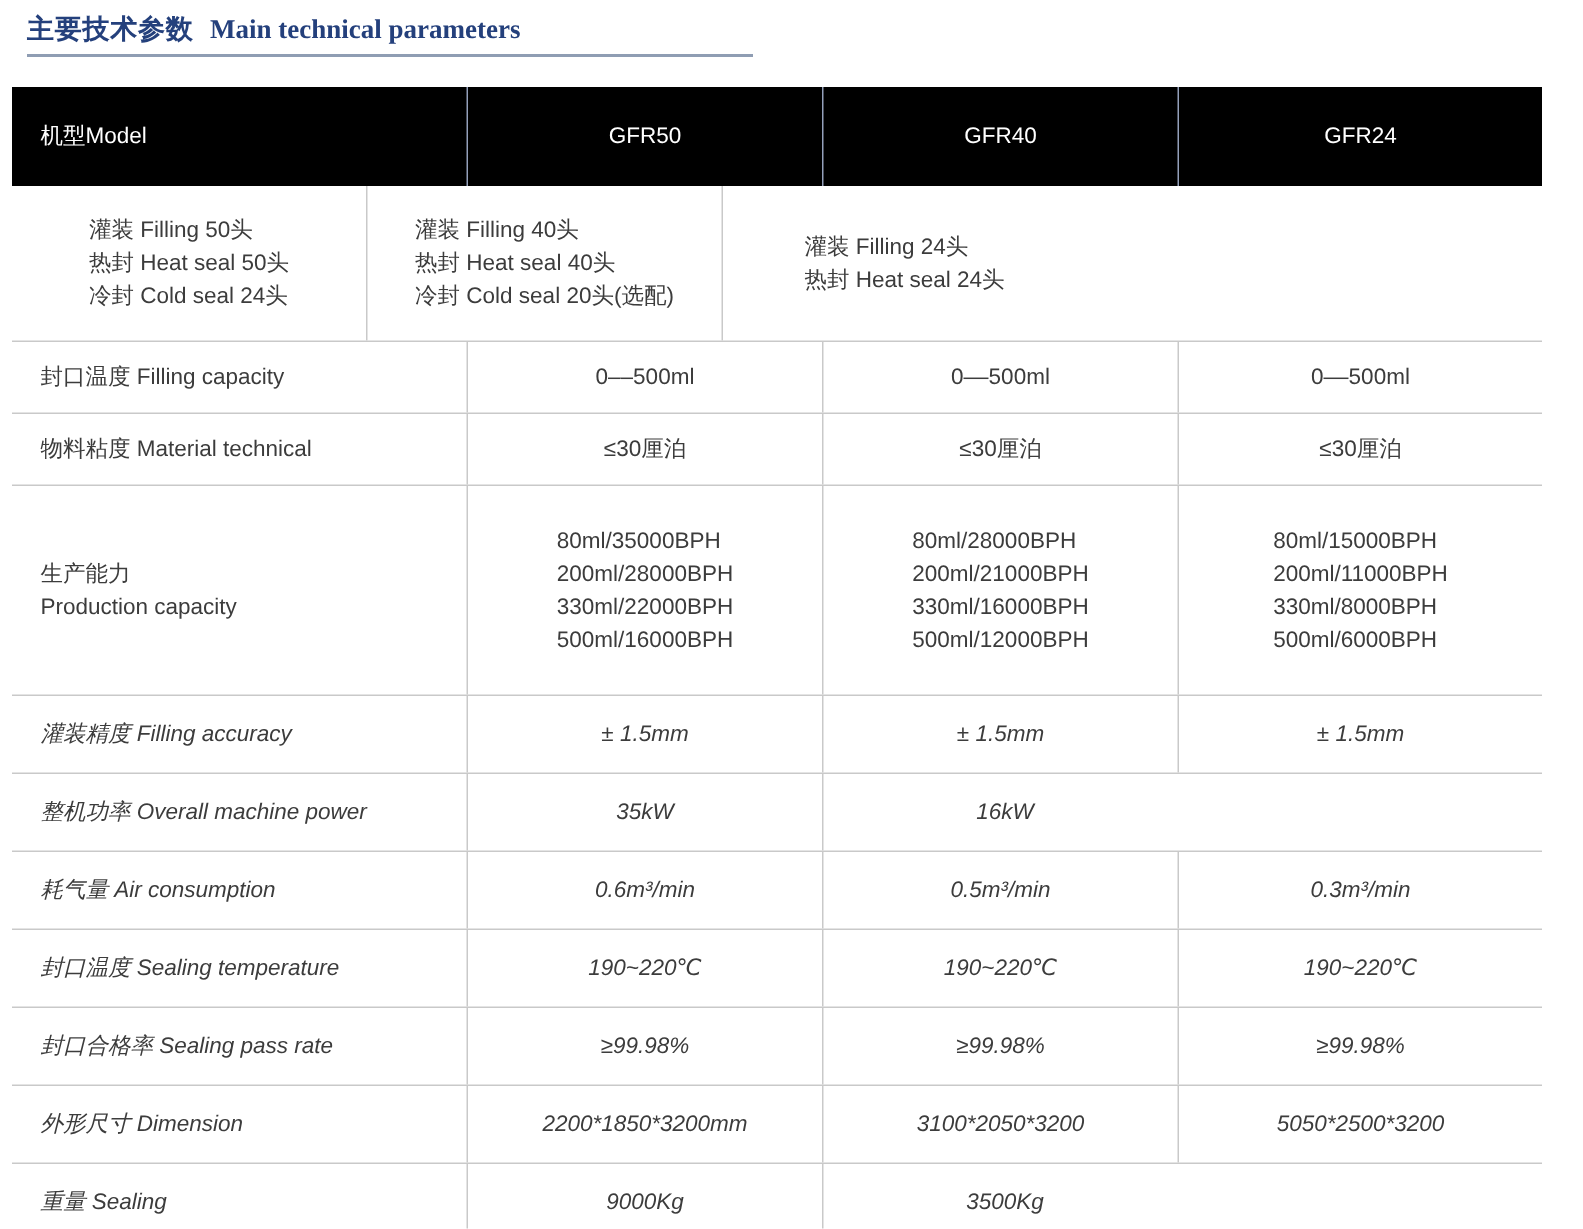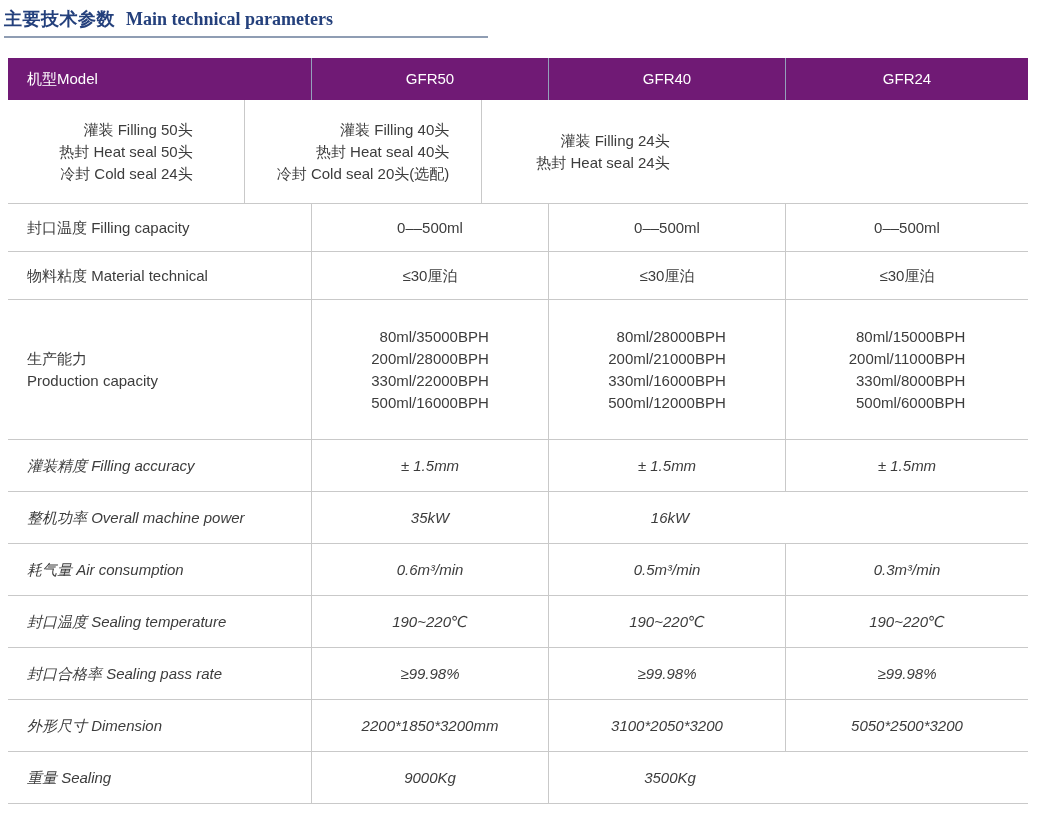--- a/index.html
+++ b/index.html
@@ -6,38 +6,38 @@
   html, body { background: #ffffff; }
   body {
     width: 1055px; height: 819px;
     font-family: "Liberation Sans", "DejaVu Sans", sans-serif;
     color: #3c3c3c;
     overflow: hidden;
   }
   .page { width: 1055px; height: 819px; position: relative; background:#fff; }
 
   
-  .title-block { padding: 7px 0 0 4px; }
+  .title-block { padding: 7px 0 0 18px; }
   .title-line { font-size: 18px; font-weight: bold; color: #24407c; white-space: nowrap; }
   .title-cn { font-family: "Liberation Sans", "DejaVu Sans", sans-serif; letter-spacing: 0.5px; }
   .title-en { font-family: "Liberation Serif", "DejaVu Serif", serif; margin-left: 6px; }
   .title-underline { width: 484px; height: 2px; background: #8f9db3; margin-top: 5px; margin-left: 0; }
 
   
   .ptable { margin: 20px 0 0 8px; width: 1020px; }
   .trow { display: flex; width: 100%; border-bottom: 1px solid #c9c9c9; }
-  .trow.header { border-bottom: none; background: #701a75; height: 42px; }
+  .trow.header { border-bottom: none; background: #000000; height: 66px; }
   .cell {
     display: flex; align-items: center;
     font-size: 15px; line-height: 22px;
     border-right: 1px solid #c9c9c9;
   }
   .cell.last { border-right: none; }
   .cell.label { width: 304px; justify-content: flex-start; padding-left: 19px; text-align: left; white-space: pre-line; }
-  .cell.val  { width: 237px; justify-content: center; text-align: right; white-space: pre-line; }
+  .cell.val  { width: 237px; justify-content: center; text-align: left; white-space: pre-line; }
   .cell.val.last { width: 242px; }
   .trow.header .cell { color: #ffffff; border-right: 1px solid #94a0ba; font-size: 15px; }
   .trow.header .cell.last { border-right: none; }
 
   
   .h-xs { min-height: 48px; }
   .h-md { min-height: 52px; font-style: italic; }
   .h-lg { min-height: 104px; }
   .h-xl { min-height: 140px; }
 </style>

